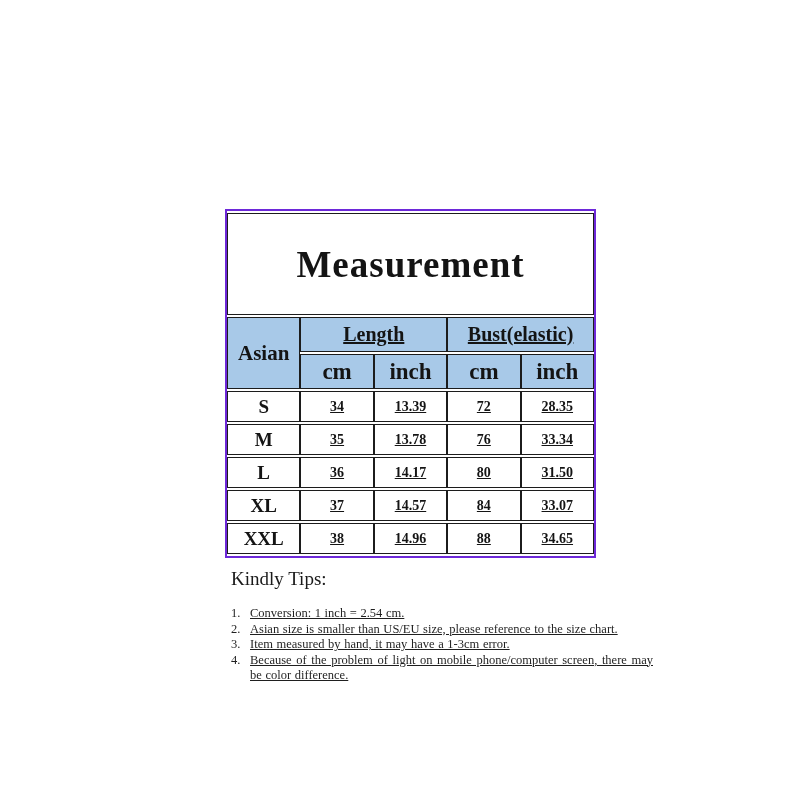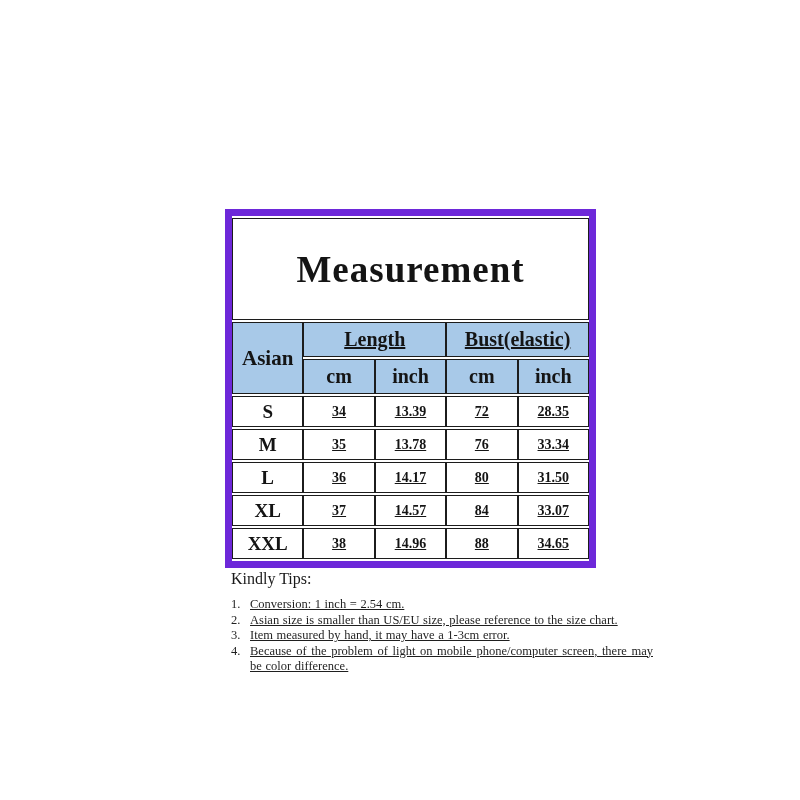--- a/index.html
+++ b/index.html
@@ -15,21 +15,21 @@
     color: #141414;
   }
 
   
   .size-table {
     position: absolute;
     left: 225px;
     top: 209px;
     width: 371px;
     table-layout: fixed;
-    border: 7px solid #6d28d9;
+    border: 2px solid #6d28d9;
     border-collapse: separate;
     border-spacing: 0 2px;   
     background: #ffffff;
   }
   .size-table td {
     border: 1px solid #1c1c1c;
     text-align: center;
     vertical-align: middle;
     padding: 0;
     font-weight: bold;
@@ -37,36 +37,36 @@
     overflow: hidden;
   }
   .title-cell {
     height: 100px;
     font-size: 37px;
     letter-spacing: 1px;
   }
   .head-bg { background: #a8c9e8; }
   .size-head-cell { font-size: 21px; }
   .group-cell { height: 33px; font-size: 20px; text-decoration: underline; }
-  .unit-cell  { height: 33px; font-size: 20px; }
+  .unit-cell  { height: 33px; font-size: 23px; }
   .data-row td { height: 29px; }
   .size-cell  { font-size: 19px; }
   .value-cell { font-size: 14px; text-decoration: underline; }
 
   
   .tips {
     position: absolute;
     left: 231px;
     top: 569px;
     width: 422px;
   }
   .tips-heading {
-    font-size: 16px;
+    font-size: 19px;
     line-height: 20px;
-    margin: 0 0 8px 0;
+    margin: 0 0 17px 0;
     font-weight: normal;
     color: #1a1a1a;
   }
   .tips-list {
     margin: 0;
     padding: 0;
     list-style: none;
   }
   .tips-list li {
     display: flex;

